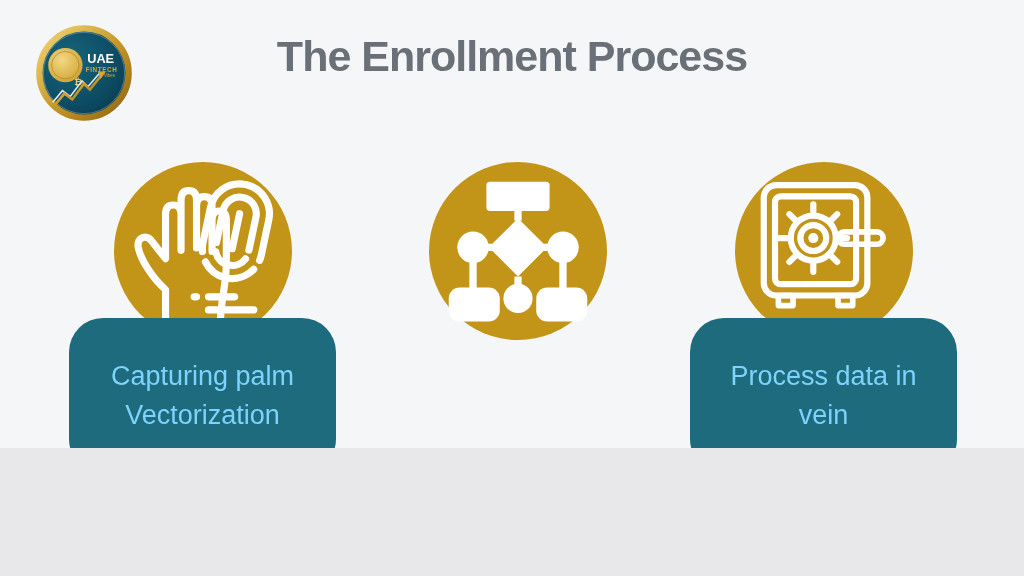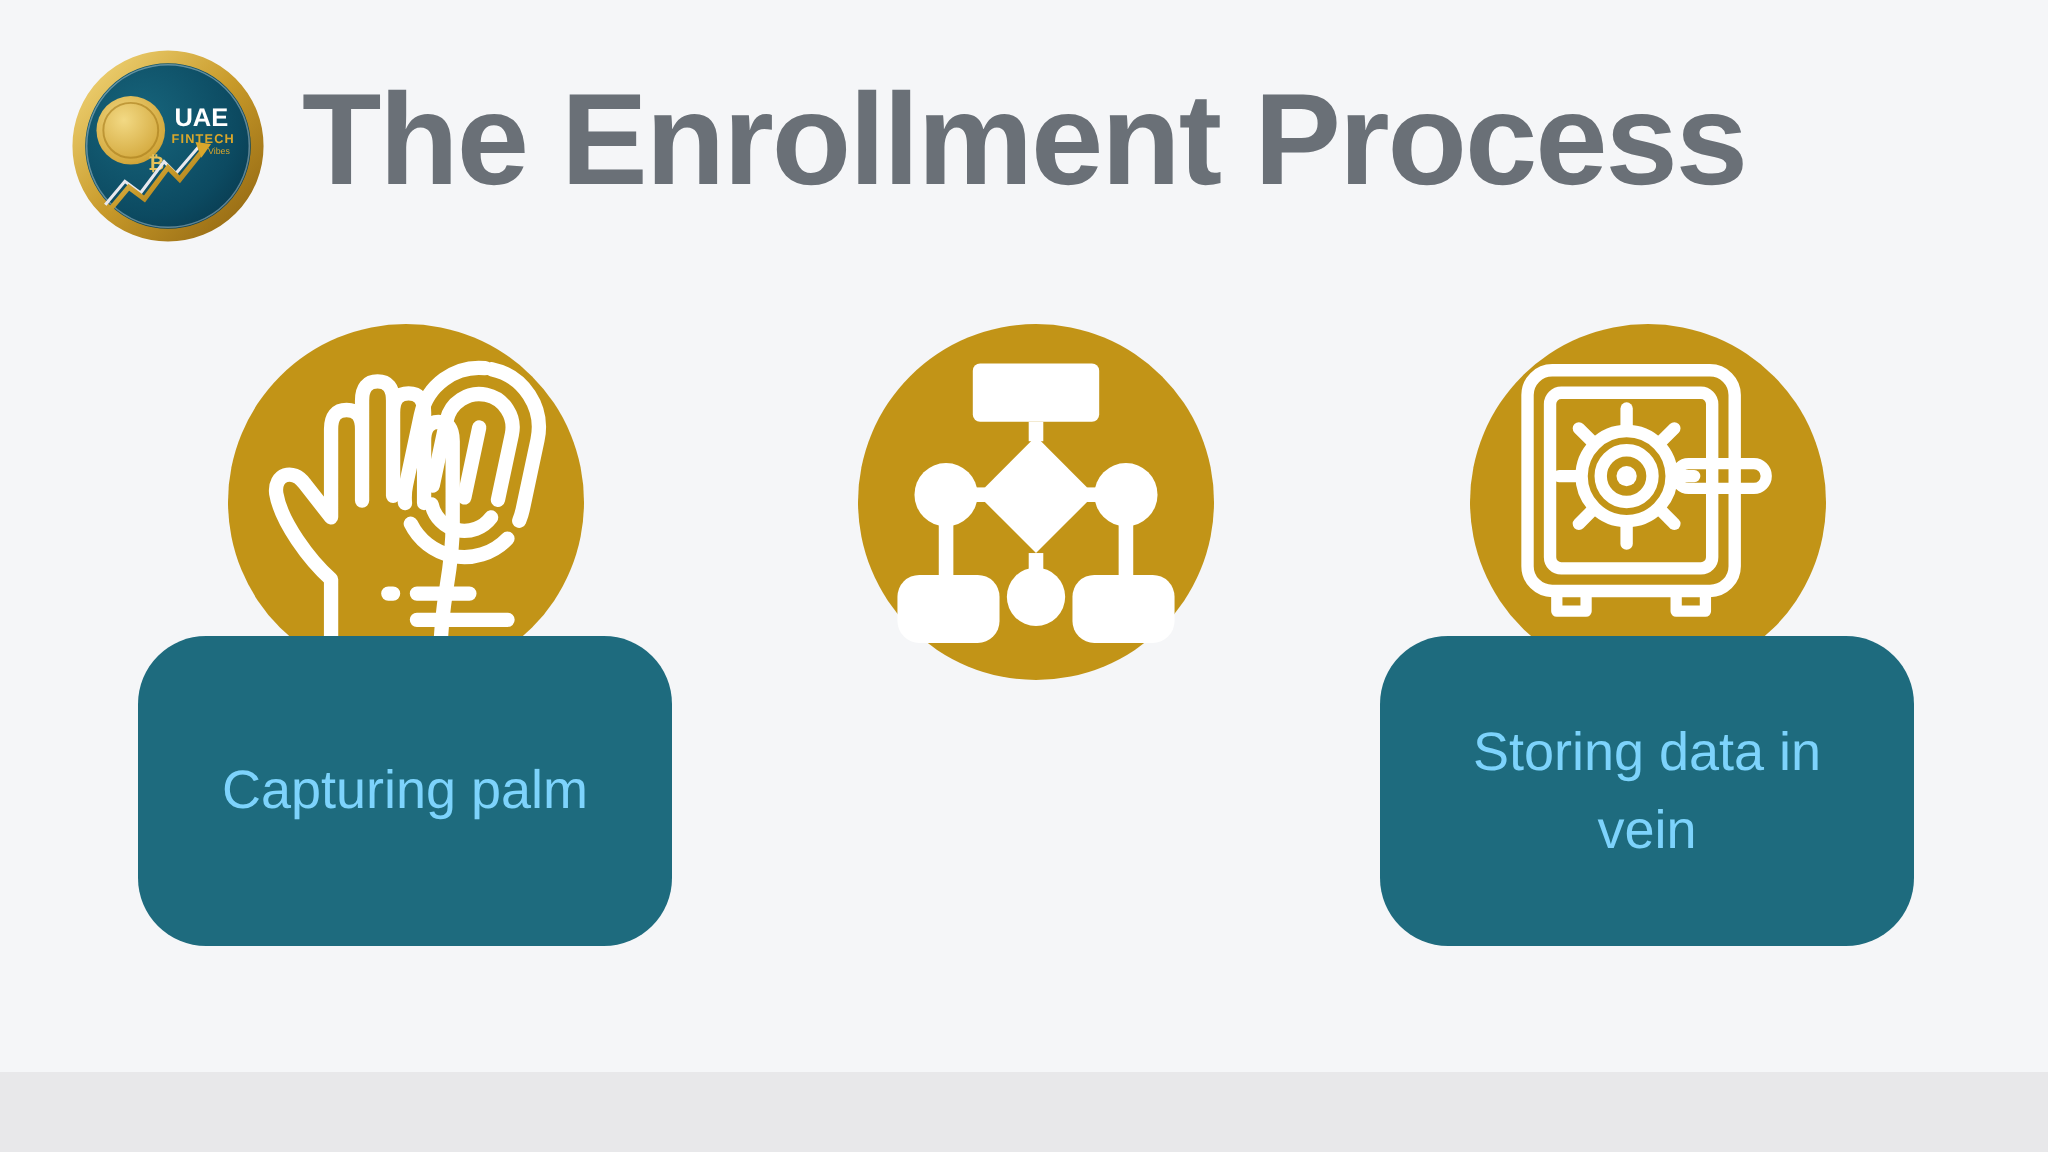--- a/index.html
+++ b/index.html
@@ -6,34 +6,34 @@
     --gold:#c29417;
     --teal:#1e6b7e;
     --title:#6a7077;
     --bg:#f5f6f8;
   }
   *{box-sizing:border-box;}
   html,body{margin:0;padding:0;}
   body{font-family:"Liberation Sans", sans-serif;background:#e8e8ea;}
   .slide{
     position:relative;
-    width:1024px;height:536px;
+    width:1024px;height:448px;
     background:var(--bg);
     overflow:hidden;
   }
   
   .logo{
     position:absolute;left:35px;top:24px;
     width:98px;height:98px;
   }
   .title{
     position:absolute;top:32px;left:0;
     width:100%;margin:0;
     text-align:center;
-    font-size:65px;font-weight:700;
+    font-size:43px;font-weight:700;
     letter-spacing:-1px;
     color:var(--title);
   }
   
   .step{position:absolute;top:162px;width:267px;}
   .step-1{left:69px;}
   .step-2{left:384px;}
   .step-3{left:690px;}
   .icon-circle{
     position:relative;z-index:0;
@@ -105,20 +105,21 @@
           <rect x="68" y="8" width="50" height="80" rx="25" stroke-dasharray="74 9 48 9"></rect>
           <rect x="79" y="19" width="28" height="58" rx="14" stroke-dasharray="50 8 32 8"></rect>
           <path d="M93 33 L93 63"></path>
         </g>
         <path d="M58 103 h2 M70 103 h22 M70 114 h38"></path>
         <path d="M34 126 L34 97 C25 89 13 73 11 61 C10 53 18 50 23 57 L34 71 L34 34 Q34 26 40.5 26 Q47 26 47 34 L47 64 M47 64 L47 22 Q47 14 53.5 14 Q60 14 60 22 L60 62 M60 62 L60 27 Q60 19 66.5 19 Q73 19 73 27 L73 65 M73 65 L73 39 Q73 31 79 31 Q85 31 85 39 L85 74 C85 95 80 105 80 126 L34 126"></path>
       </svg>
     </div>
     <div class="card">
       <div>Capturing palm</div>
+      <div>Vectorization</div>
     </div>
   </section>
 
   <section class="step step-2">
     <div class="icon-circle">
       <svg width="158" height="158" viewBox="0 0 130 130" fill="#ffffff">
         <rect x="39" y="8" width="52" height="24" rx="3"></rect>
         <rect x="62" y="32" width="6" height="8"></rect>
         <path d="M65 38 L89 62 L65 86 L41 62 Z"></path>
         <rect x="36" y="59" width="8" height="6"></rect>
@@ -152,18 +153,18 @@
         </g>
         <circle cx="58" cy="56" r="20"></circle>
         <circle cx="58" cy="56" r="11.5"></circle>
         <circle cx="58" cy="56" r="4.5" fill="#ffffff" stroke="none"></circle>
         <rect x="80" y="50.5" width="40" height="11" rx="5.5" stroke-width="5"></rect>
         <rect x="27" y="107" width="13" height="9" stroke-width="5"></rect>
         <rect x="80" y="107" width="13" height="9" stroke-width="5"></rect>
       </svg>
     </div>
     <div class="card">
-      <div>Storing data in</div>
+      <div>Process data in</div>
       <div>vein</div>
     </div>
   </section>
 
 </div>
 
 </body></html>

